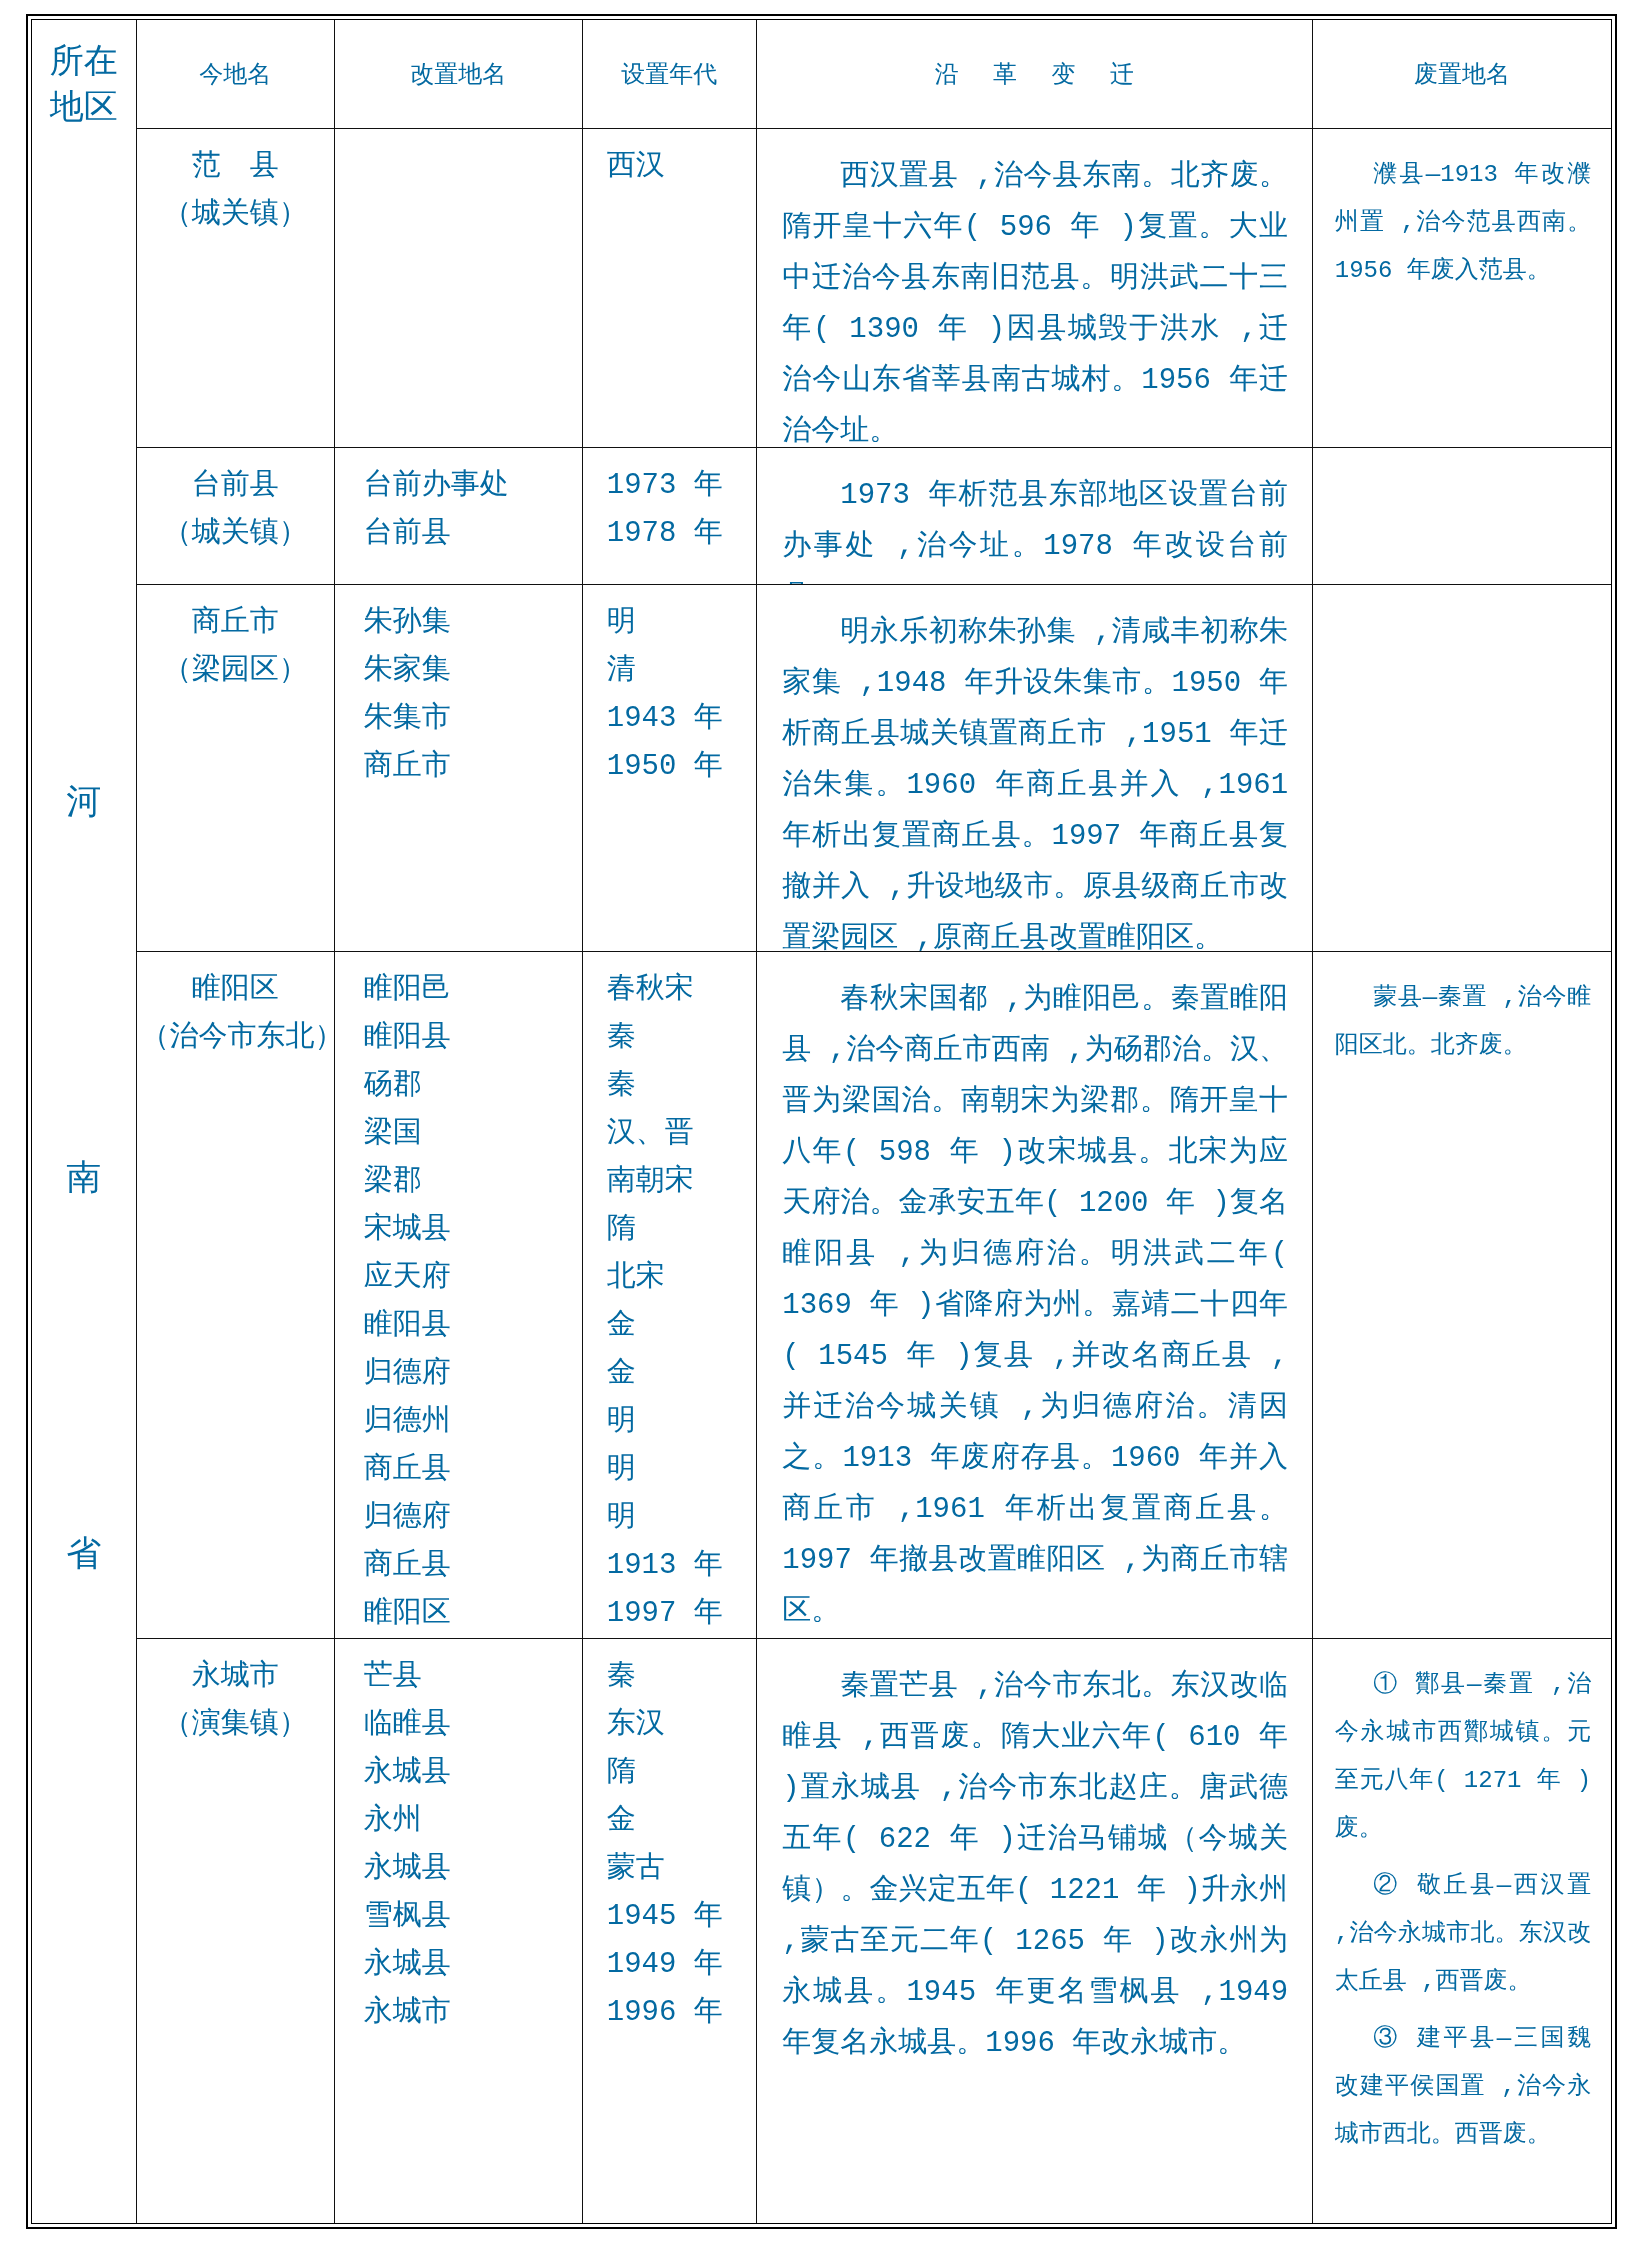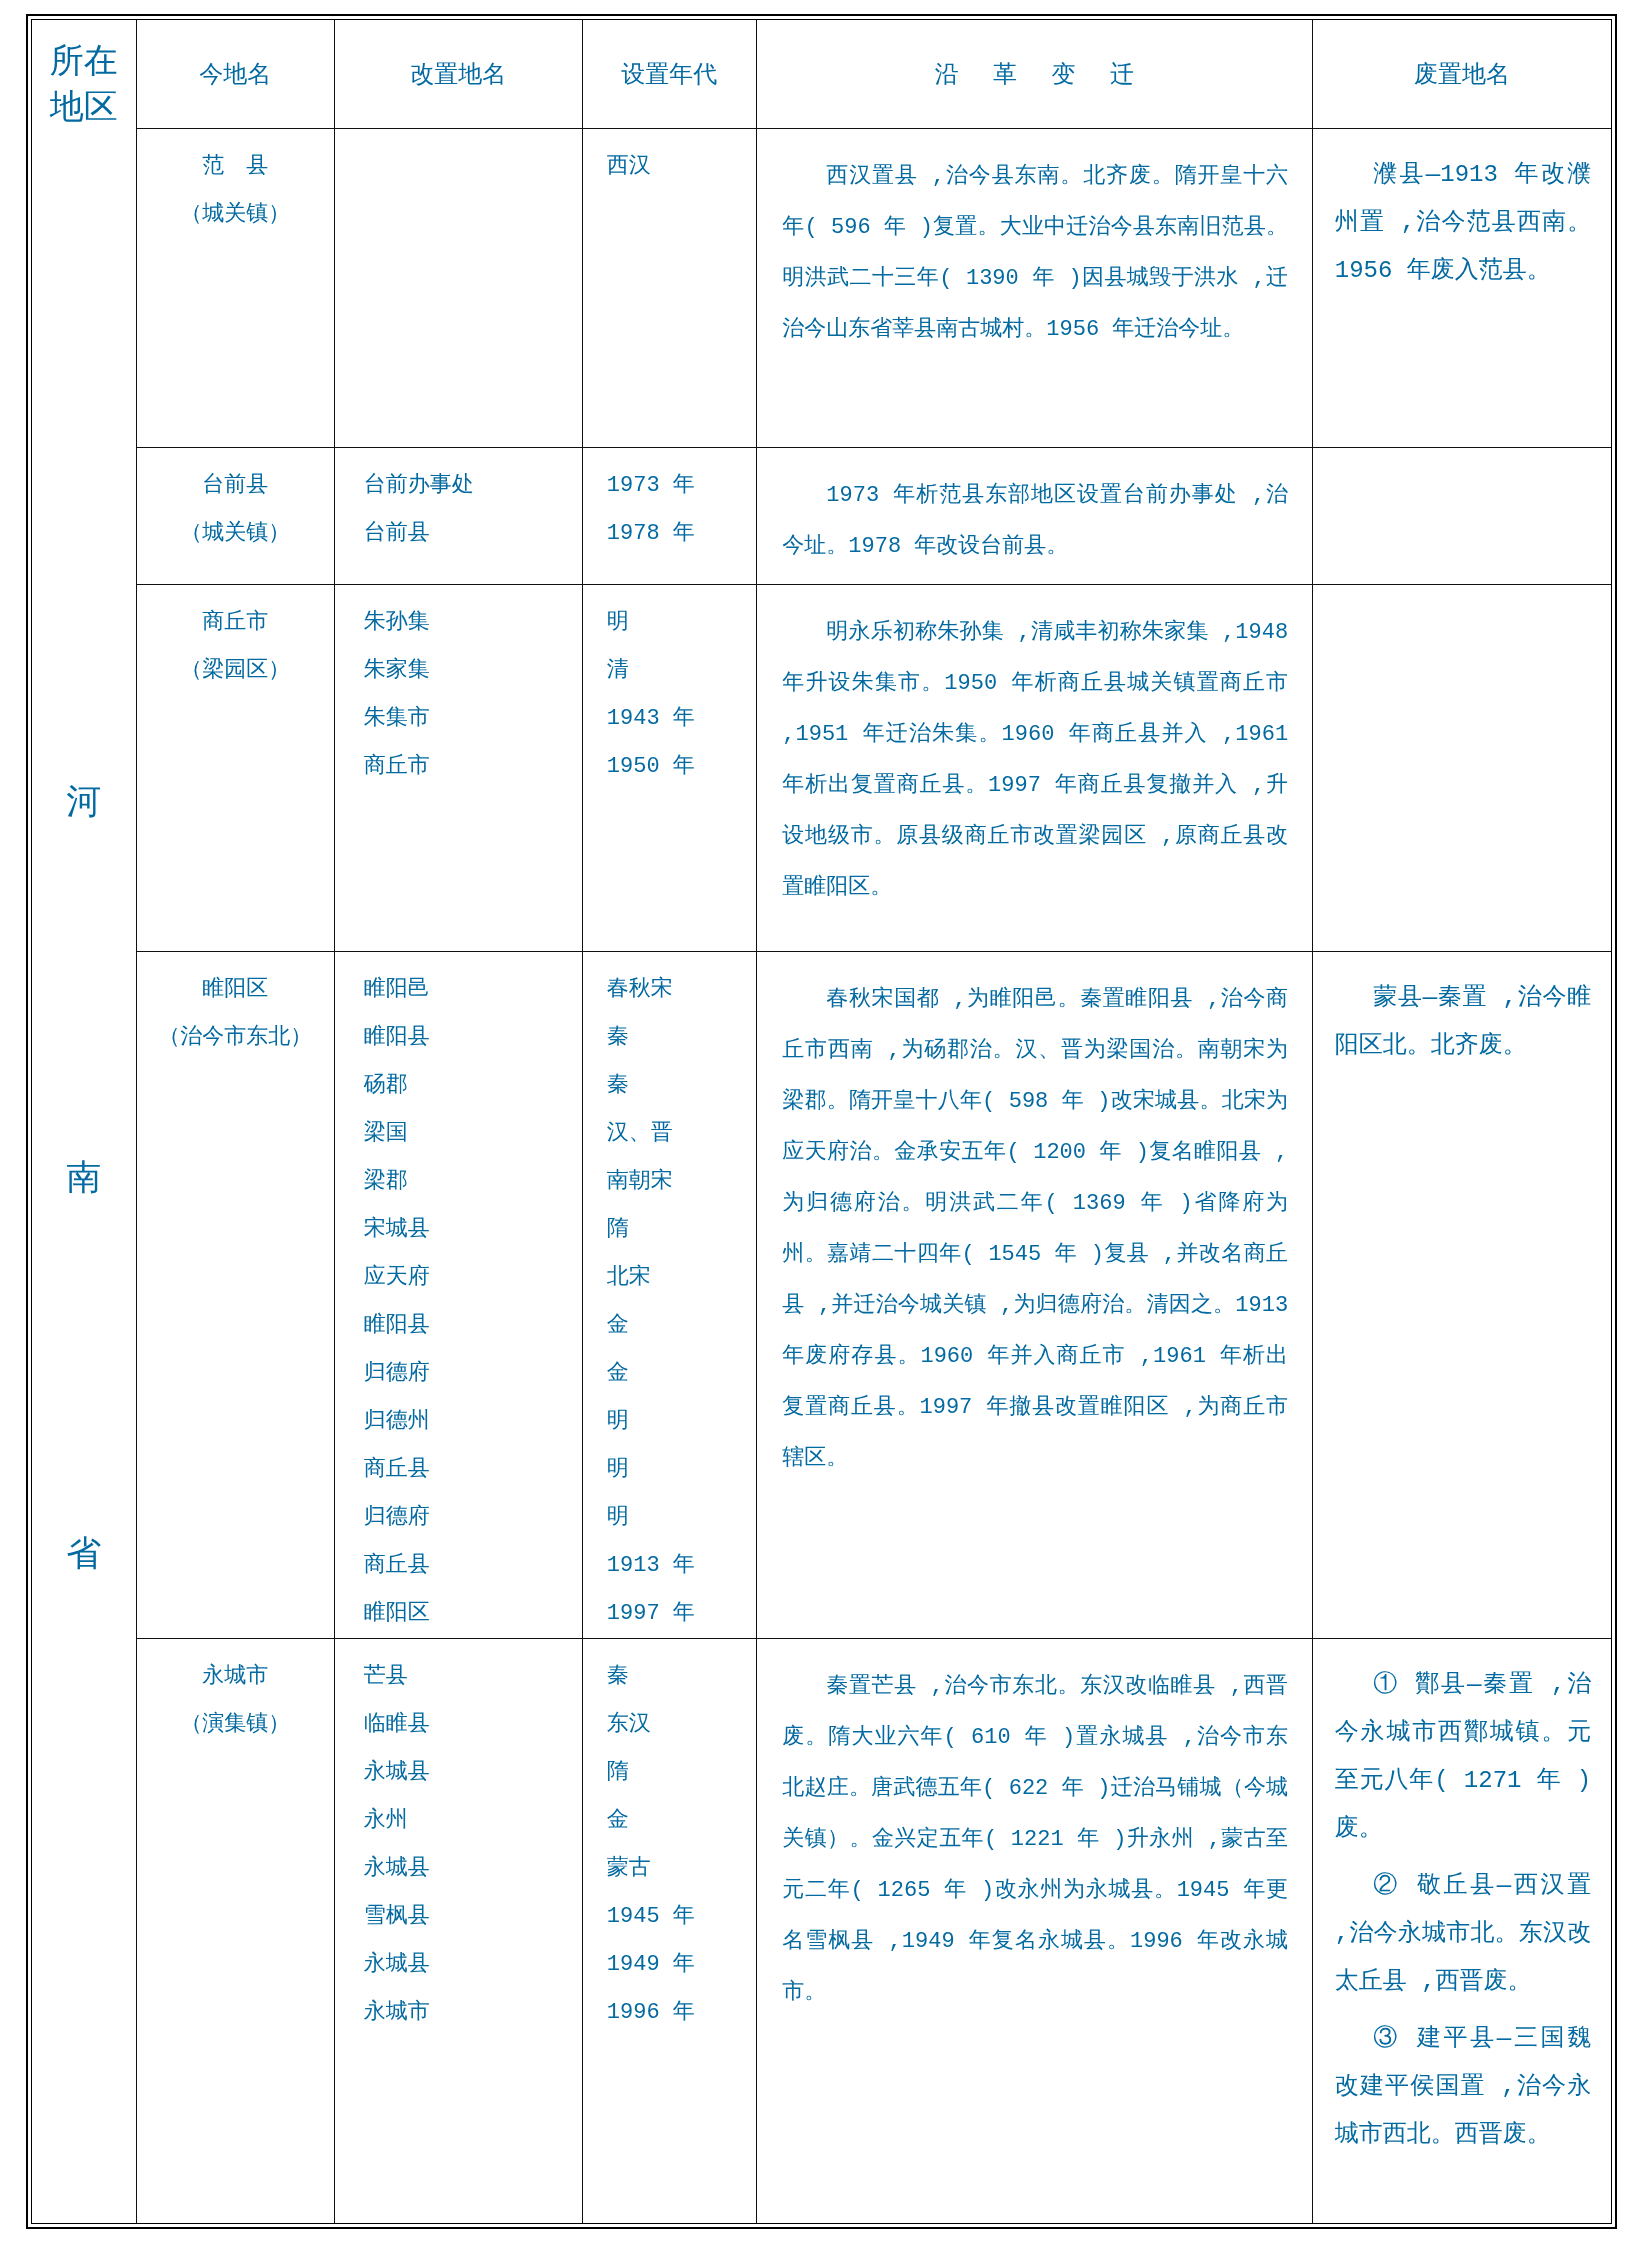--- a/index.html
+++ b/index.html
@@ -79,21 +79,21 @@
   }
   .trow:last-child{border-bottom:none;flex:1;}
   .row-0{height:319px;}
   .row-1{height:137px;}
   .row-2{height:367px;}
   .row-3{height:687px;}
   .tcell{
     border-right:1.8px solid #111;
     box-sizing:border-box;
     overflow:hidden;
-    font-size:22px;
+    font-size:29px;
   }
   .tcell:last-child{border-right:none;}
   .cell-name{
     text-align:center;
     padding:14.7px 3.7px 0 3.7px;
     line-height:48px;
   }
   .cell-renamed{padding:14.7px 7.3px 0 29px;line-height:48px;}
   .cell-era{padding:14.7px 5.5px 0 24px;line-height:48px;}
   .cell-evolution{padding:13px 14.7px 0 16.5px;line-height:51px;}

